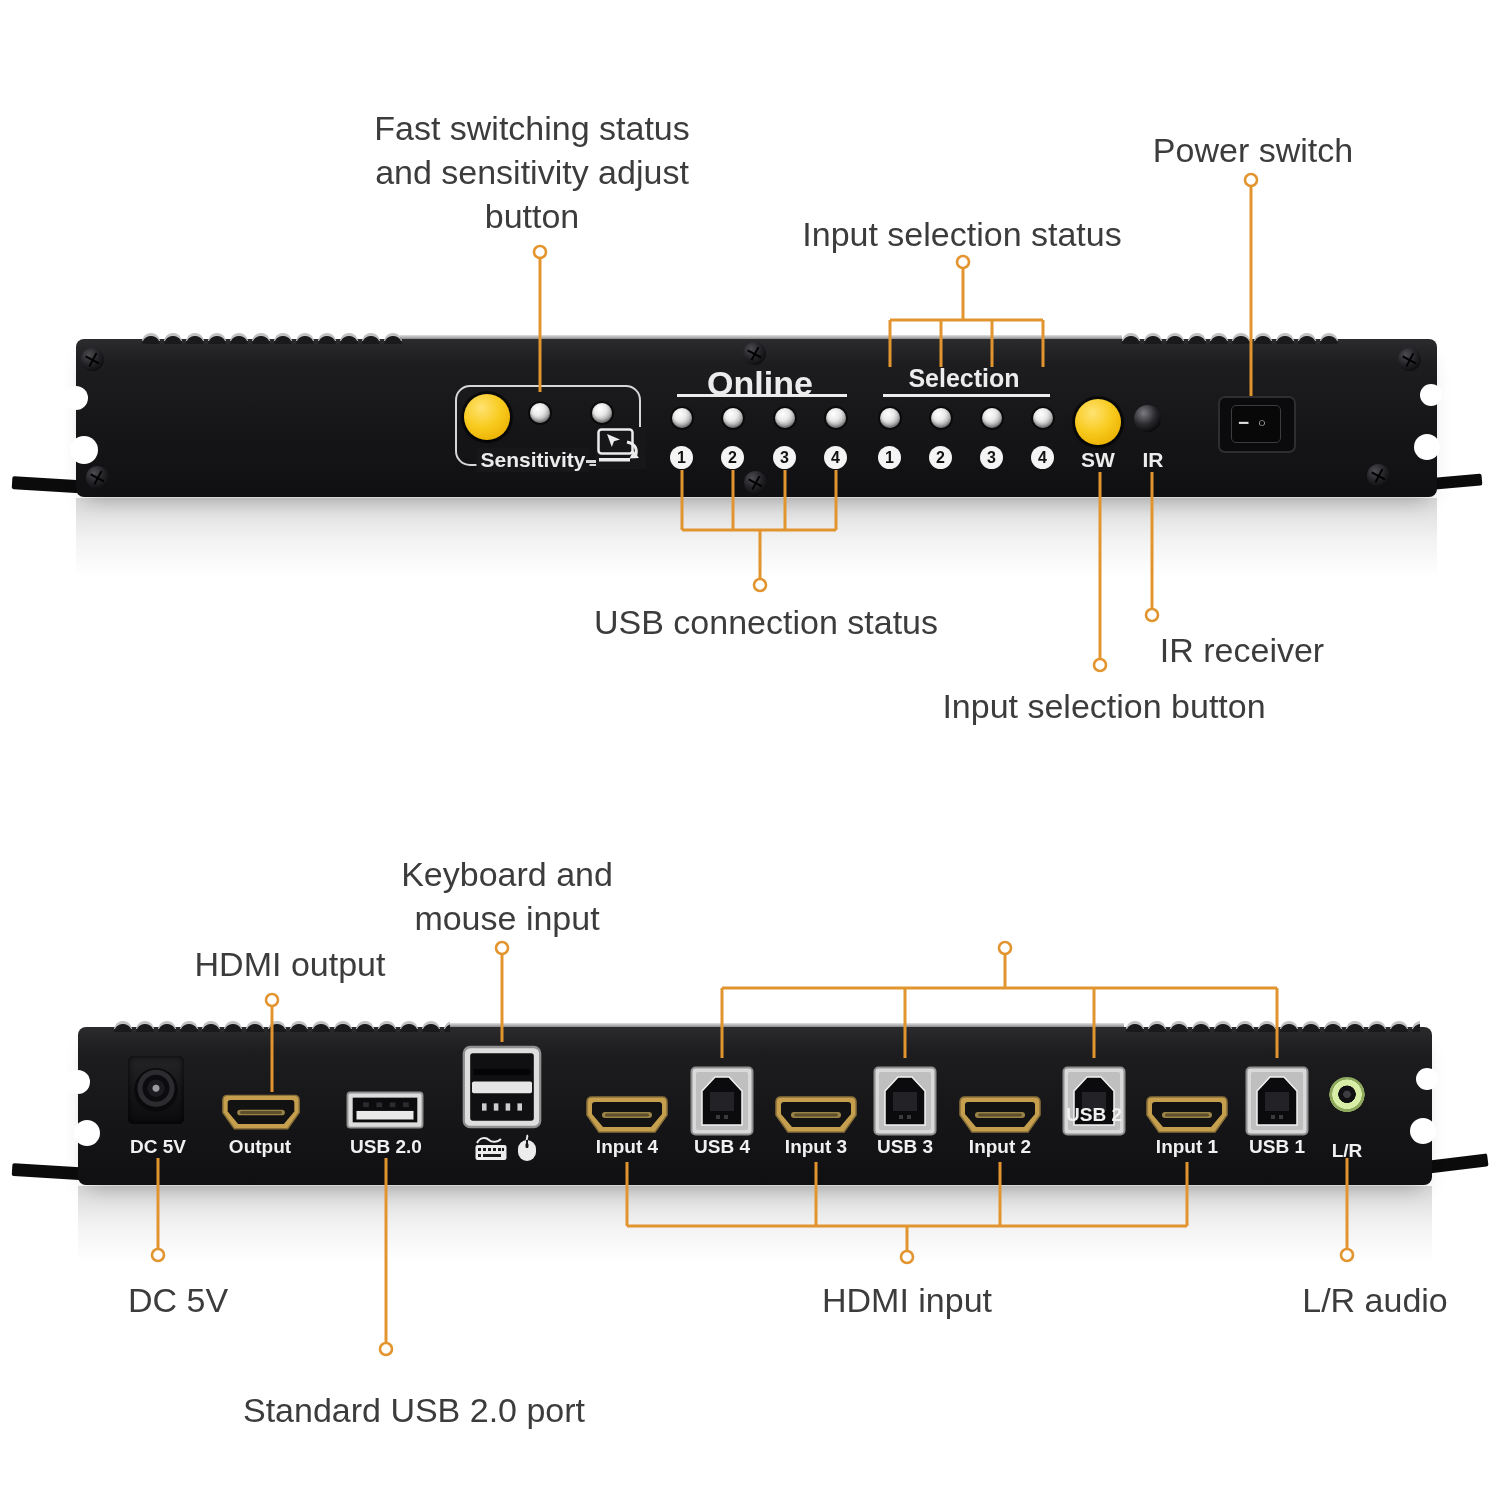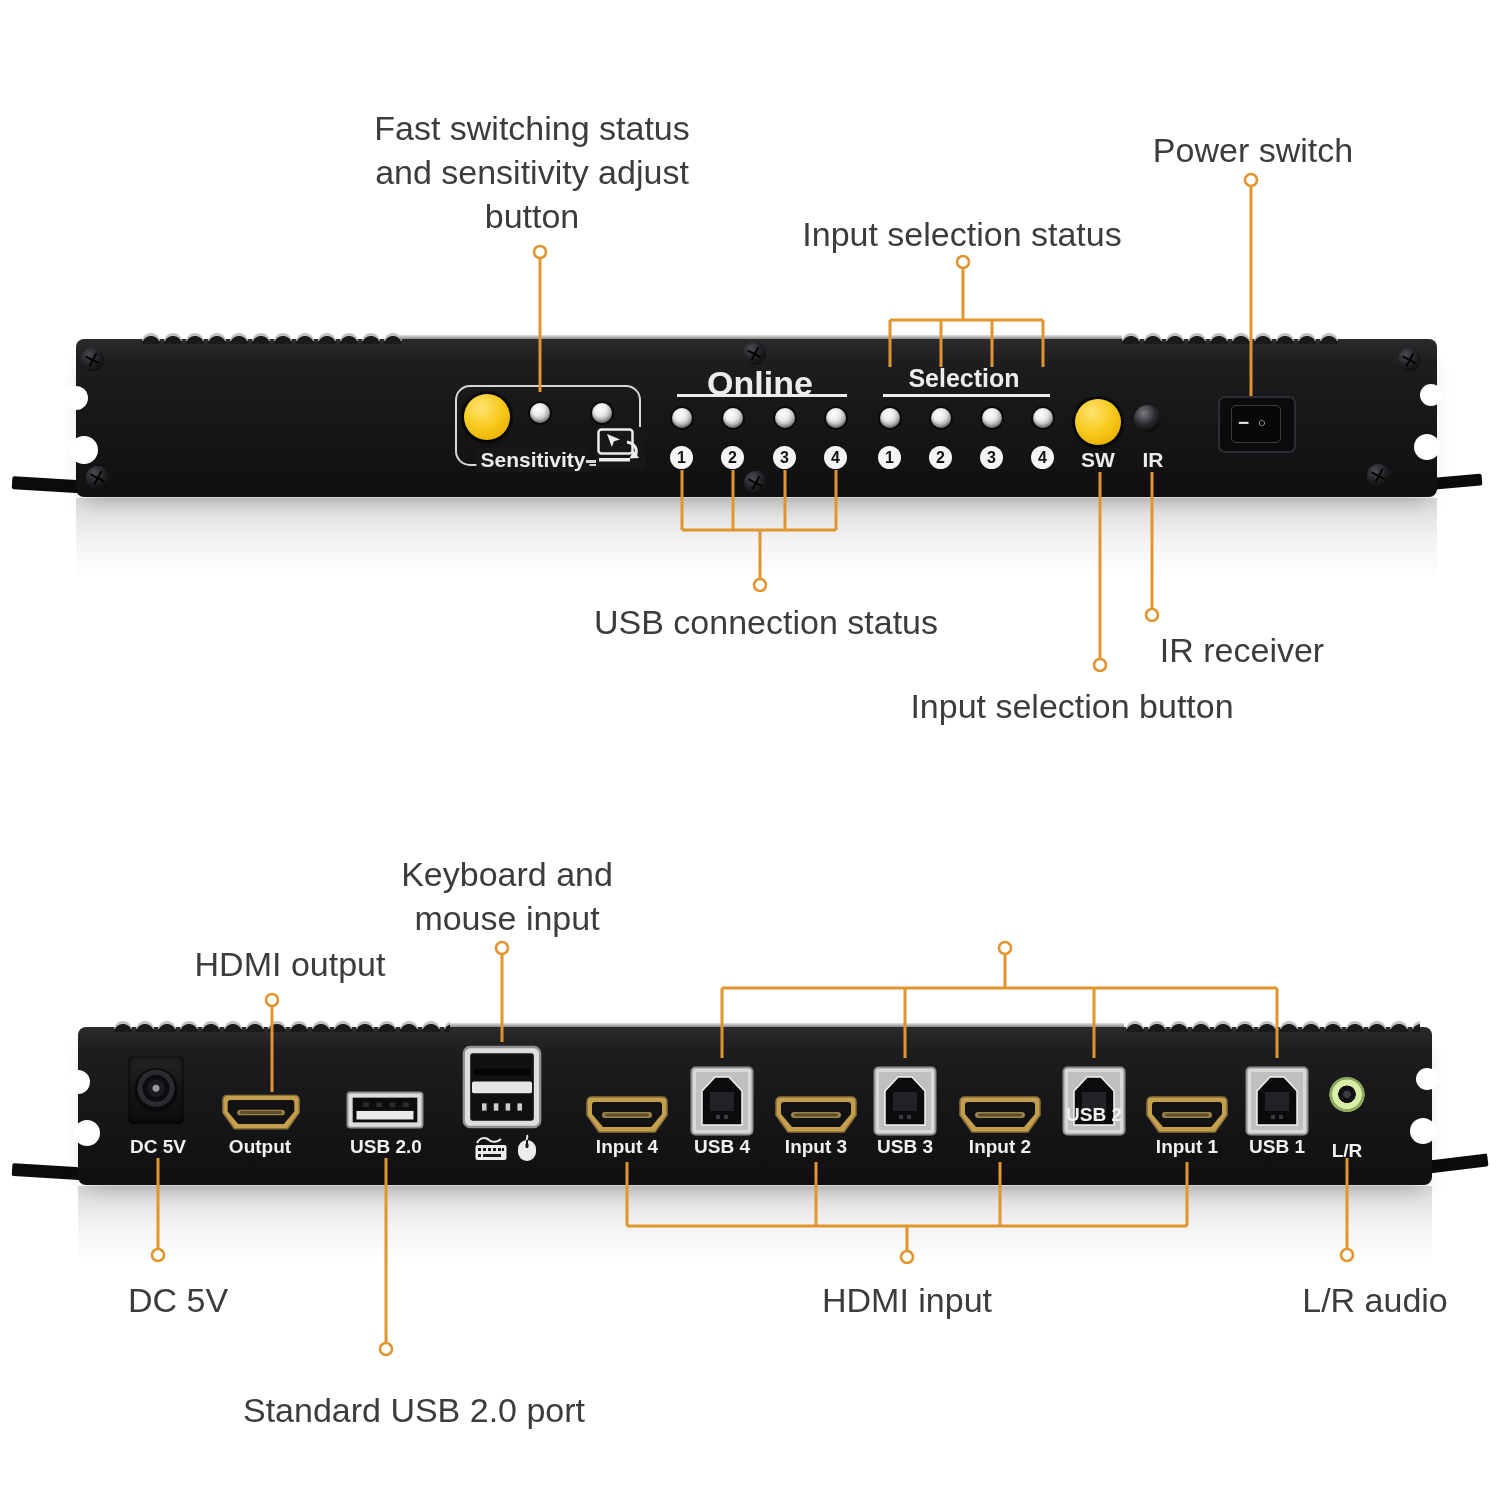--- a/index.html
+++ b/index.html
@@ -359,21 +359,21 @@
 
   <div class="ann" style="left:532px;top:106px;z-index:60;">
     <div>Fast switching status</div>
     <div>and sensitivity adjust</div>
     <div>button</div>
   </div>
   <div class="ann" style="left:962px;top:212px;z-index:60;">Input selection status</div>
   <div class="ann" style="left:1253px;top:128px;z-index:60;">Power switch</div>
   <div class="ann" style="left:766px;top:600px;z-index:60;">USB connection status</div>
   <div class="ann" style="left:1242px;top:628px;z-index:60;">IR receiver</div>
-  <div class="ann" style="left:1072px;top:684px;z-index:60;">Input selection button</div>
+  <div class="ann" style="left:1104px;top:684px;z-index:60;">Input selection button</div>
 
   <div class="ann" style="left:290px;top:942px;z-index:60;">HDMI output</div>
   <div class="ann" style="left:507px;top:852px;z-index:60;">
     <div>Keyboard and</div>
     <div>mouse input</div>
   </div>
   <div class="ann" style="left:178px;top:1278px;z-index:60;">DC 5V</div>
   <div class="ann" style="left:402px;top:1388px;z-index:60;margin-left:12px;">Standard USB 2.0 port</div>
   <div class="ann" style="left:907px;top:1278px;z-index:60;">HDMI input</div>
   <div class="ann" style="left:1375px;top:1278px;z-index:60;">L/R audio</div>

